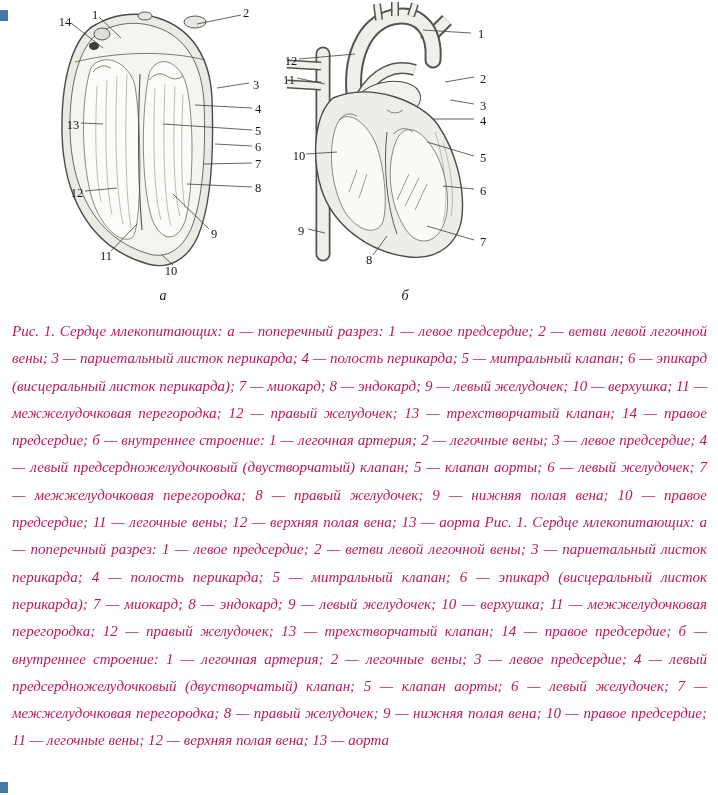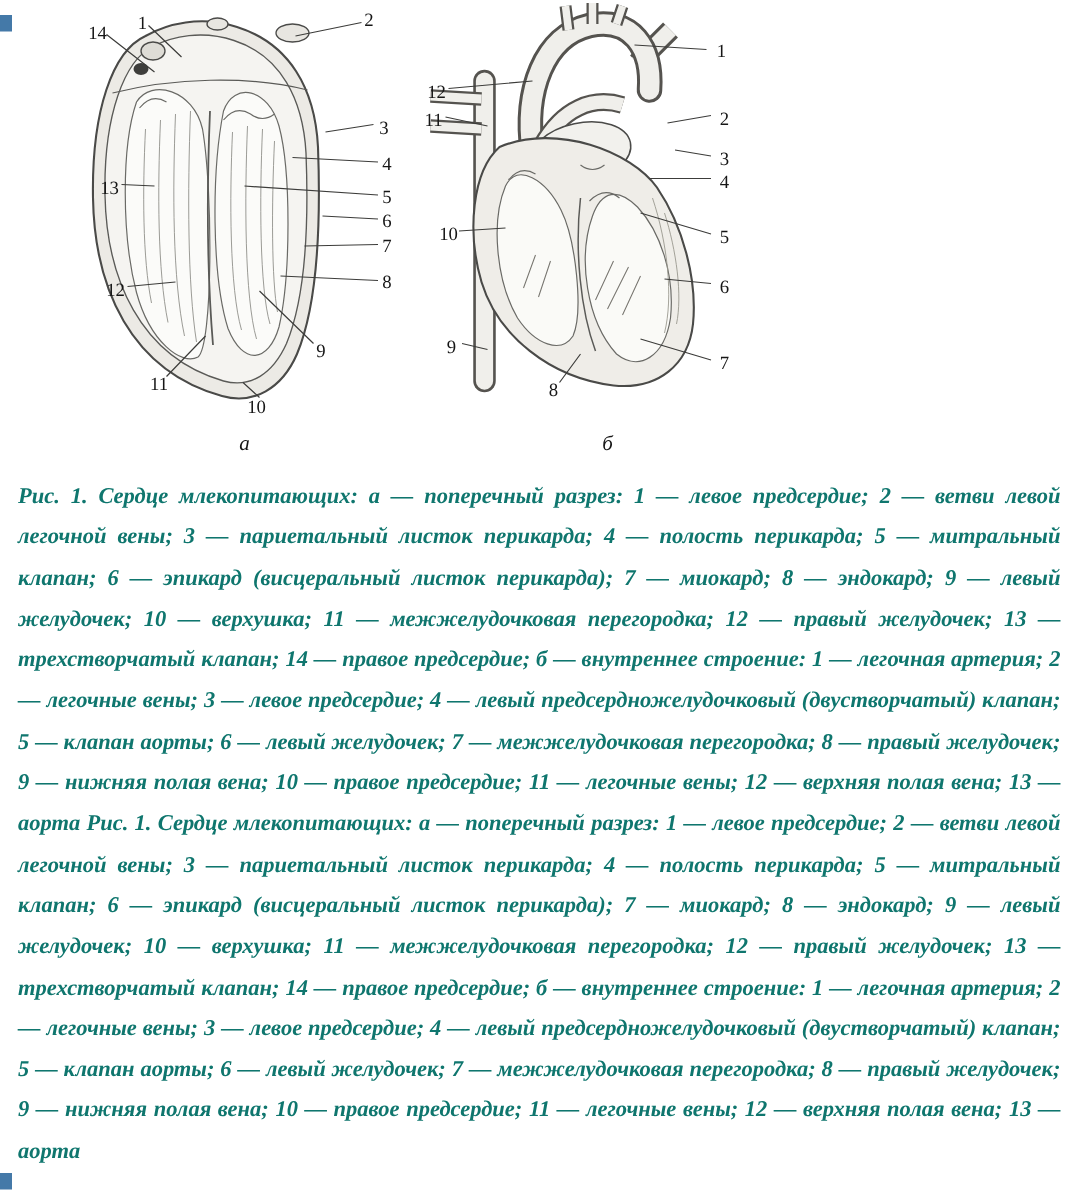--- a/index.html
+++ b/index.html
@@ -26,22 +26,21 @@
     font-family:"Liberation Serif", serif;
     font-style:italic;font-size:14px;fill:#161616;text-anchor:middle;
   }
   svg .leader{stroke:#3c3c3a;stroke-width:0.8;fill:none;}
   .caption{
     position:absolute;left:12px;top:318px;width:695px;
     margin:0;
     font-style:italic;
     font-size:15px;line-height:27.3px;
     text-align:justify;
-    color:#0f766e;
-    font-weight:bold;
+    color:#be185d;
   }
 </style>
 </head>
 <body>
 
 <div class="page">
 
   <div class="marker marker-top"></div>
   <div class="marker marker-bottom"></div>
 

